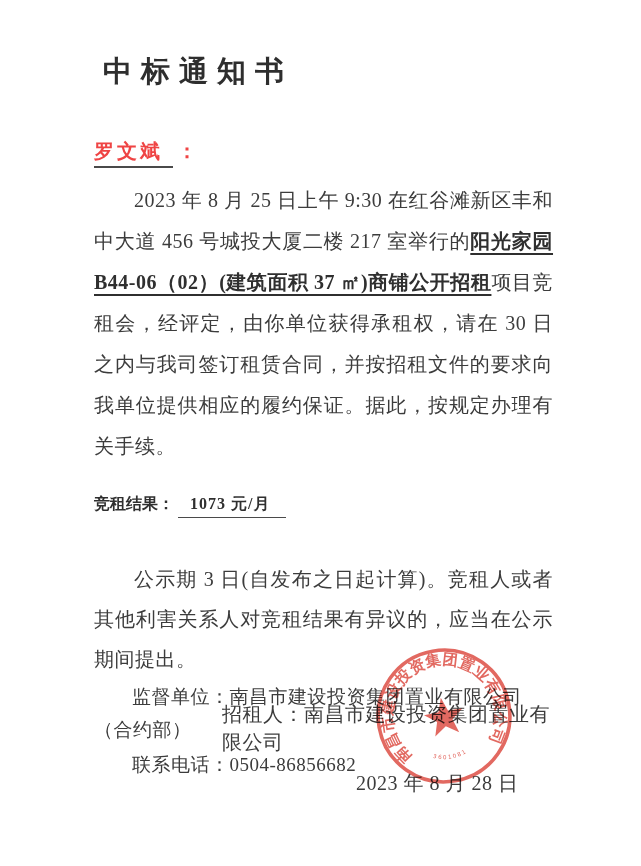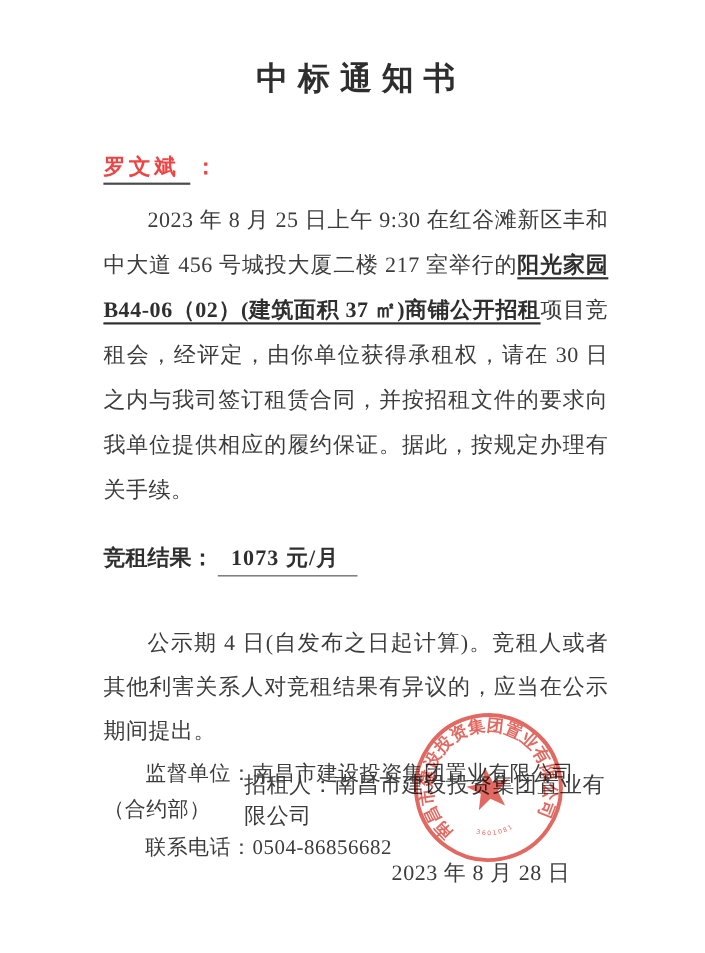--- a/index.html
+++ b/index.html
@@ -8,21 +8,21 @@
     position: relative;
     width: 641px;
     height: 866px;
     background: #ffffff;
     font-family: "Liberation Serif", "DejaVu Serif", serif;
     color: #3c3c3c;
     overflow: hidden;
     padding: 52px 88px 0 94px;
   }
   .doc-title {
-    text-align: center;
+    text-align: left;
     font-size: 29px;
     font-weight: bold;
     letter-spacing: 9px;
     color: #2e2e2e;
     margin-bottom: 46px;
     padding-left: 9px; 
   }
   .salutation {
     font-size: 20px;
     font-weight: bold;
@@ -47,21 +47,21 @@
   }
   .body-para .highlight {
     font-weight: bold;
     color: #2f2f2f;
     text-decoration: underline;
     text-decoration-thickness: 2px;
     text-underline-offset: 5px;
   }
   .result-line {
     margin-top: 27px;
-    font-size: 20px;
+    font-size: 16px;
     font-weight: bold;
     color: #2f2f2f;
   }
   .result-line .value {
     display: inline-block;
     border-bottom: 1.5px solid #4a4a4a;
     padding: 0 16px 2px 12px;
     margin-left: 4px;
     letter-spacing: 1px;
   }
@@ -83,21 +83,21 @@
   .contact-line.first { margin-top: 3px; font-family: Liberation Mono, monospace; }
   .sign-block {
     position: absolute;
     left: 94px;
     top: 700px;
     width: 470px;
     font-size: 20px;
     letter-spacing: 0.5px;
   }
   .sign-line { padding-left: 128px; line-height: 28px; }
-  .sign-date { padding-left: 262px; margin-top: 24px; line-height: 28px; }
+  .sign-date { padding-left: 262px; margin-top: 13px; line-height: 28px; }
   .seal {
     position: absolute;
     left: 372px;
     top: 644px;
     width: 144px;
     height: 144px;
     transform: rotate(-10deg);
     opacity: 0.85;
     mix-blend-mode: multiply;
     pointer-events: none;
@@ -118,21 +118,21 @@
   </div>
 
   <div class="body-para">
     <span>2023 年 8 月 25 日上午 9:30 在红谷滩新区丰和中大道 456 号城投大厦二楼 217 室举行的</span><span class="highlight">阳光家园 B44-06（02）(建筑面积 37 ㎡)商铺公开招租</span><span>项目竞租会，经评定，由你单位获得承租权，请在 30 日之内与我司签订租赁合同，并按招租文件的要求向我单位提供相应的履约保证。据此，按规定办理有关手续。</span>
   </div>
 
   <div class="result-line">
     <span>竞租结果：</span><span class="value">1073 元/月</span>
   </div>
 
-  <div class="notice-para">公示期 4 日(自发布之日起计算)。竞租人或者其他利害关系人对竞租结果有异议的，应当在公示期间提出。</div>
+  <div class="notice-para">公示期 3 日(自发布之日起计算)。竞租人或者其他利害关系人对竞租结果有异议的，应当在公示期间提出。</div>
 
   <div class="contact-line first">监督单位：南昌市建设投资集团置业有限公司（合约部）</div>
   <div class="contact-line">联系电话：0504-86856682</div>
 
   <div class="sign-block">
     <div class="sign-line">
       <span>招租人：</span><span>南昌市建设投资集团置业有限公司</span>
     </div>
     <div class="sign-date">2023 年 8 月 28 日</div>
   </div>

